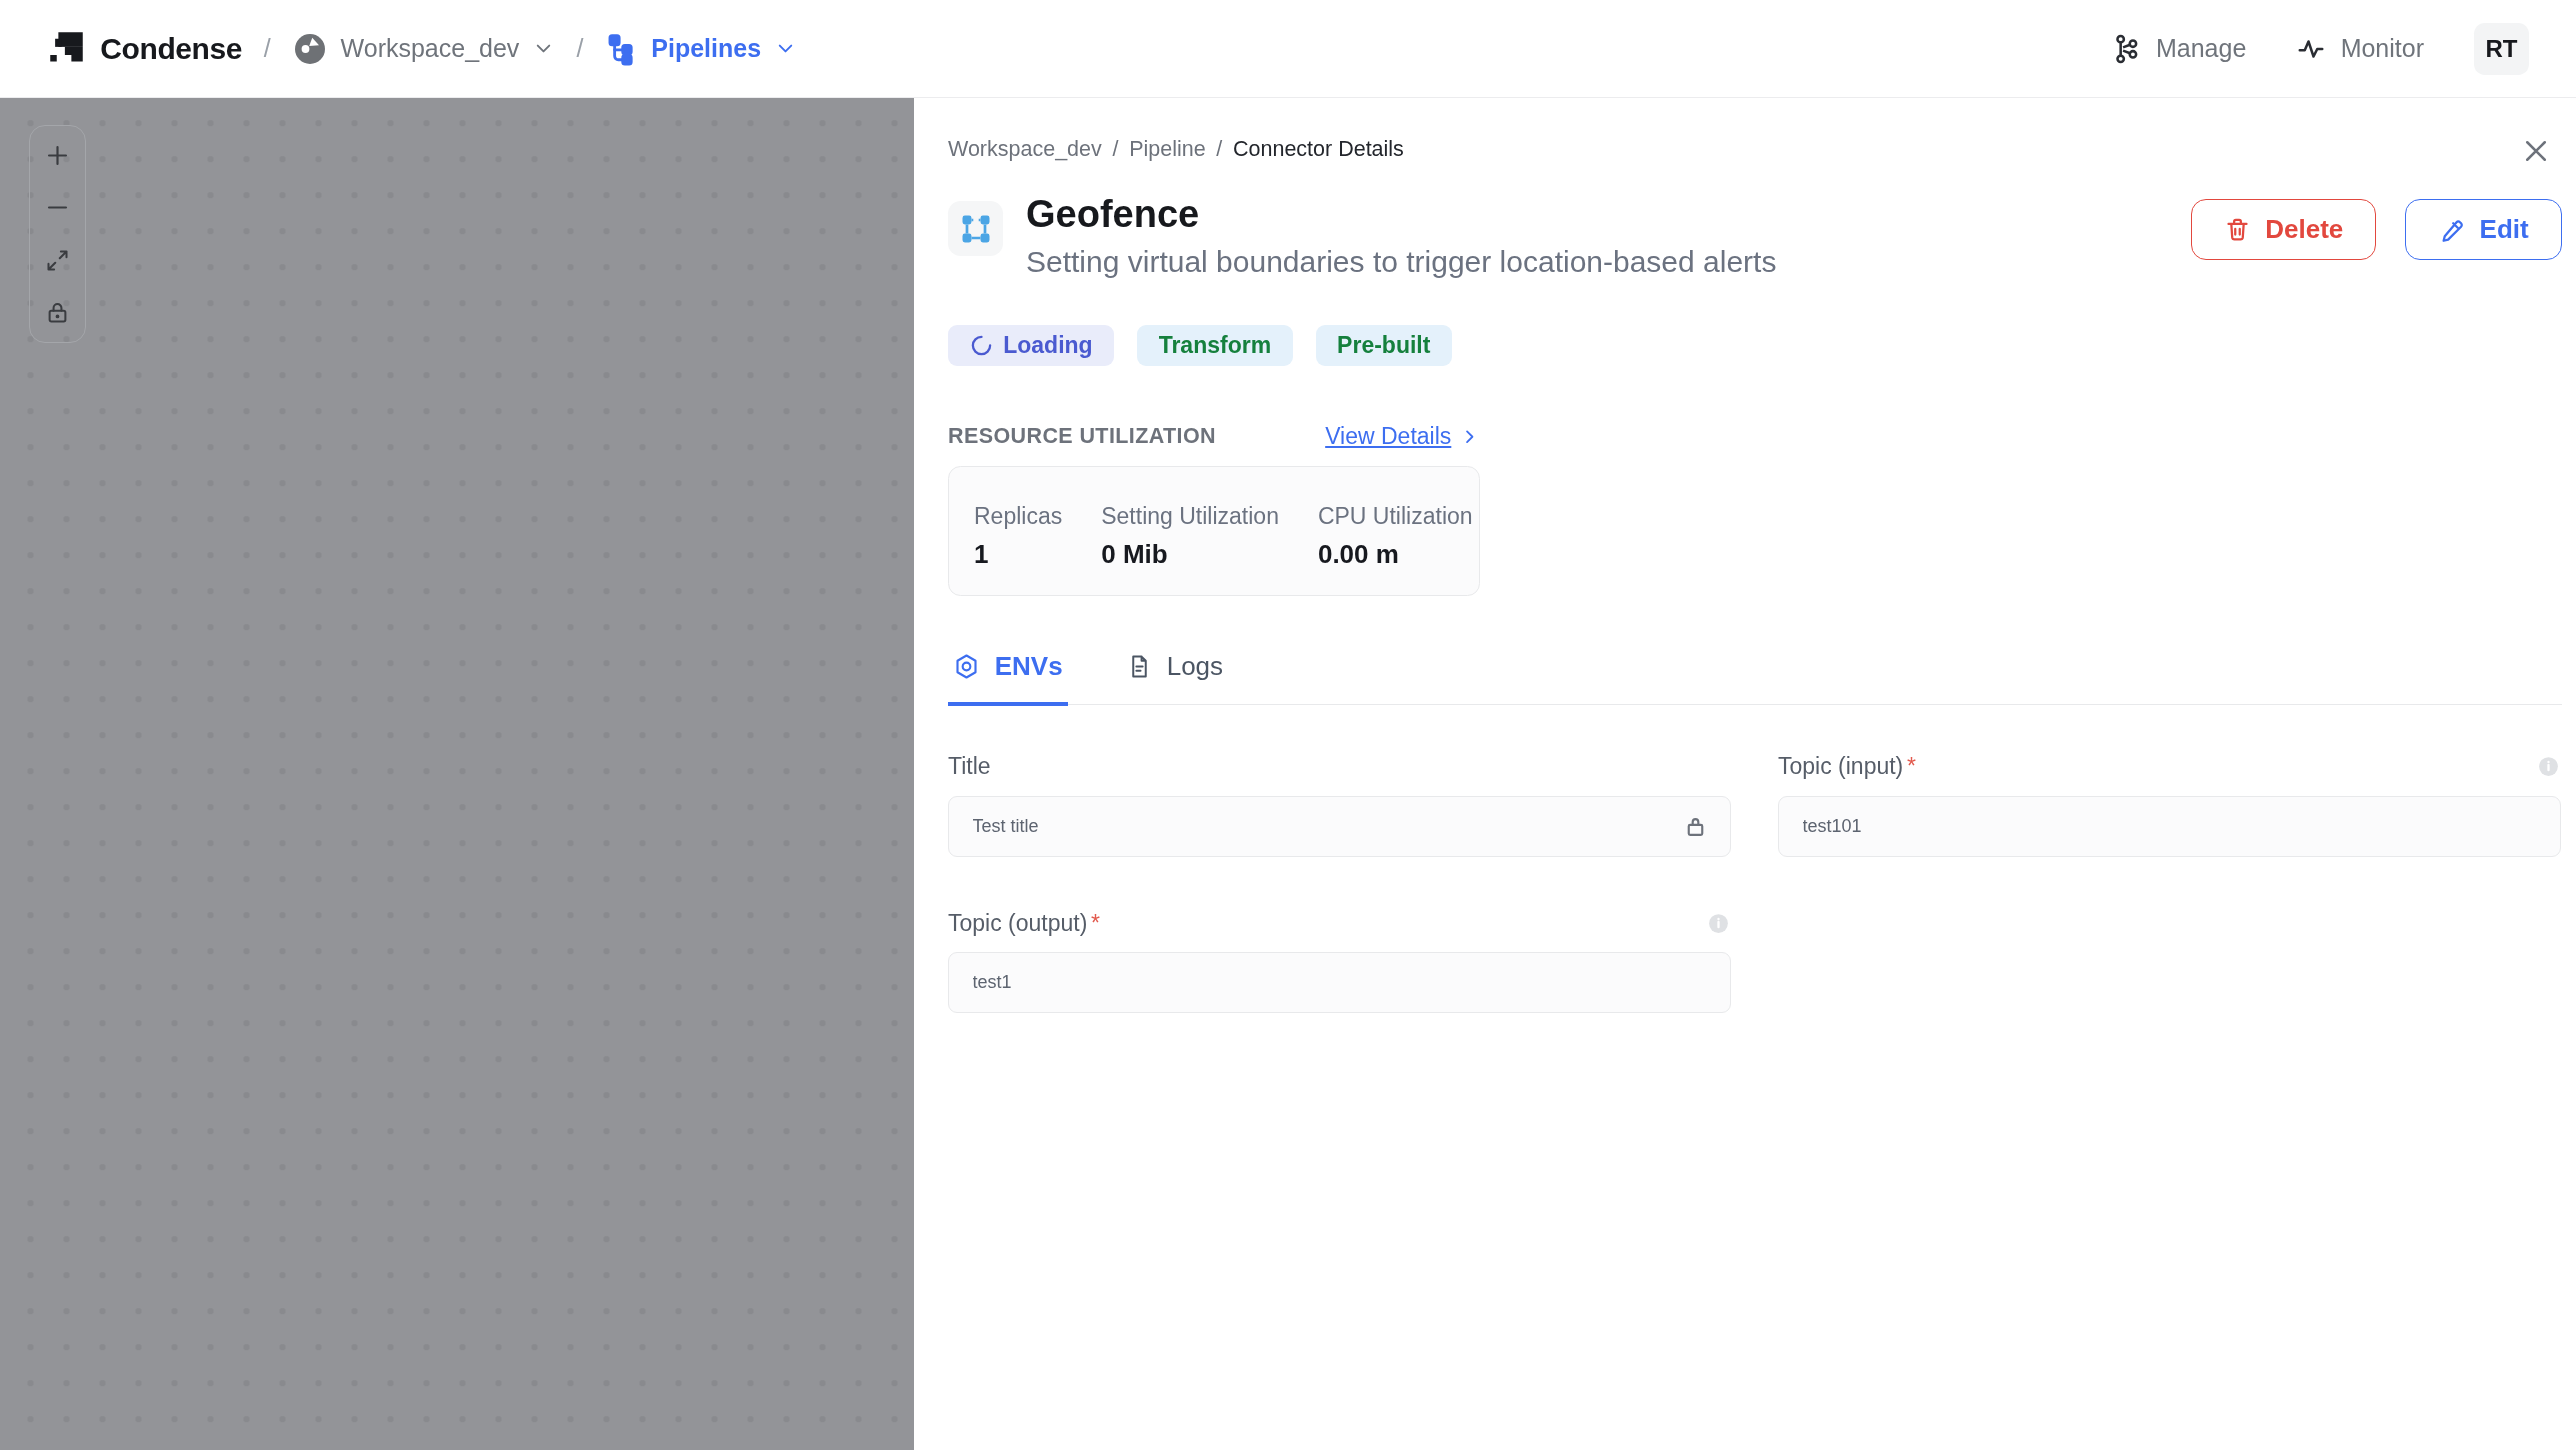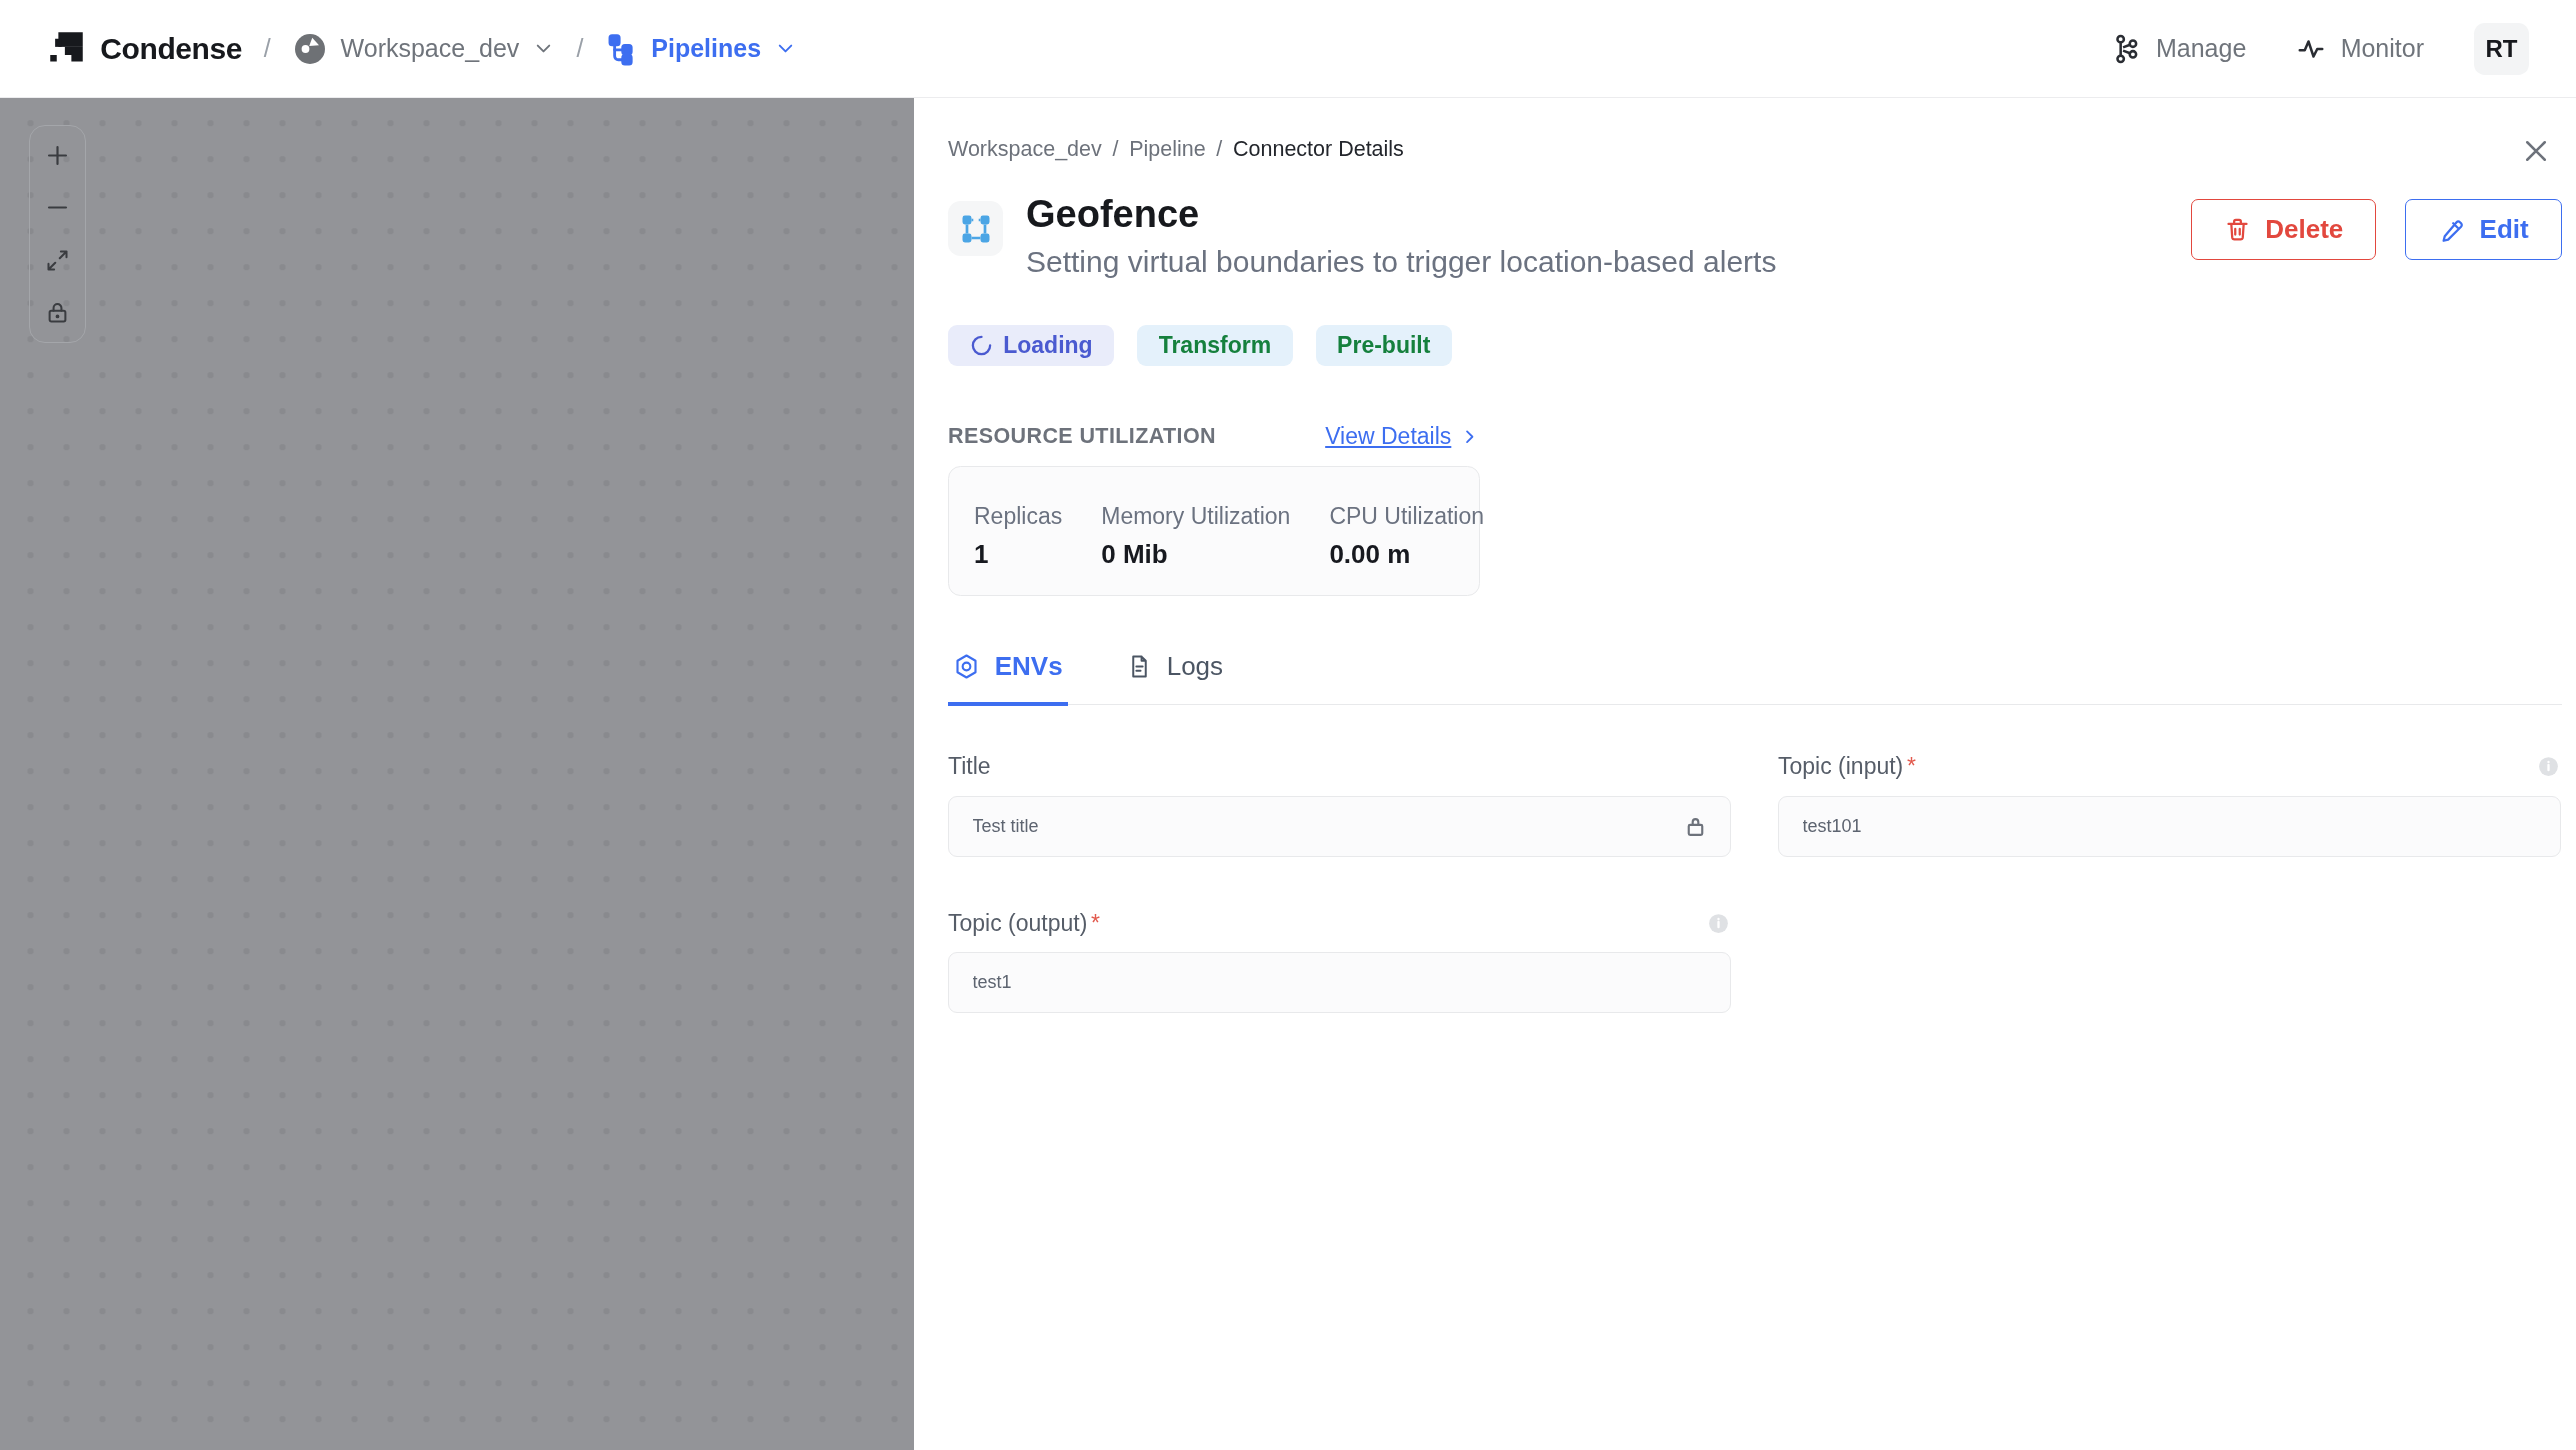--- a/index.html
+++ b/index.html
@@ -37,21 +37,21 @@
   .crumb{cursor:pointer;}
   .close-btn{position:absolute;top:38px;right:23px;color:#6d727b;cursor:pointer;width:32px;height:32px;}
 
   .header-row{display:flex;align-items:flex-start;margin:32px 14.3px 0 34px;}
   .conn-tile{width:55px;height:55px;border-radius:12.5px;background:#f5f6f7;flex:none;
     display:flex;align-items:center;justify-content:center;margin-top:7.2px;}
   .header-text{margin-left:23px;flex:1;min-width:0;}
   .conn-title{font-size:38px;font-weight:700;color:#17191d;line-height:1.1;margin:0;}
   .conn-sub{font-size:30px;color:#6b7280;margin-top:9px;}
   .header-actions{display:flex;gap:29px;margin-top:5.4px;}
-  .btn{display:flex;align-items:center;gap:14.3px;height:61px;padding:0 32px;border-radius:7px;
+  .btn{display:flex;align-items:center;gap:14.3px;height:61px;padding:0 32px;border-radius:15px;
     background:#fff;font-size:26px;font-weight:600;cursor:pointer;}
   .btn.danger{border:1.8px solid #e2483e;color:#e2483e;}
   .btn.primary{border:1.8px solid #3d6ef0;color:#3d6ef0;}
 
   .badges{display:flex;gap:23px;margin:46px 34px 0;}
   .pill{height:41px;border-radius:9px;padding:0 21.5px;display:flex;align-items:center;gap:10.7px;
     font-size:23px;font-weight:600;}
   .pill.indigo{background:#e9ecfa;color:#4a5ad0;}
   .pill.lightblue{background:#e4f1fb;color:#15803d;}
   .spin{animation:rot 1s linear infinite;display:flex;}
@@ -267,21 +267,21 @@
       </span>
     </span>
   </div>
 
   <div class="stats-box">
     <div class="stat">
       <div class="s-label">Replicas</div>
       <div class="s-value">1</div>
     </div>
     <div class="stat">
-      <div class="s-label">Memory Utilization</div>
+      <div class="s-label">Setting Utilization</div>
       <div class="s-value">0 Mib</div>
     </div>
     <div class="stat">
       <div class="s-label">CPU Utilization</div>
       <div class="s-value">0.00 m</div>
     </div>
   </div>
 
   <div class="tabs">
     <div class="tab active">

